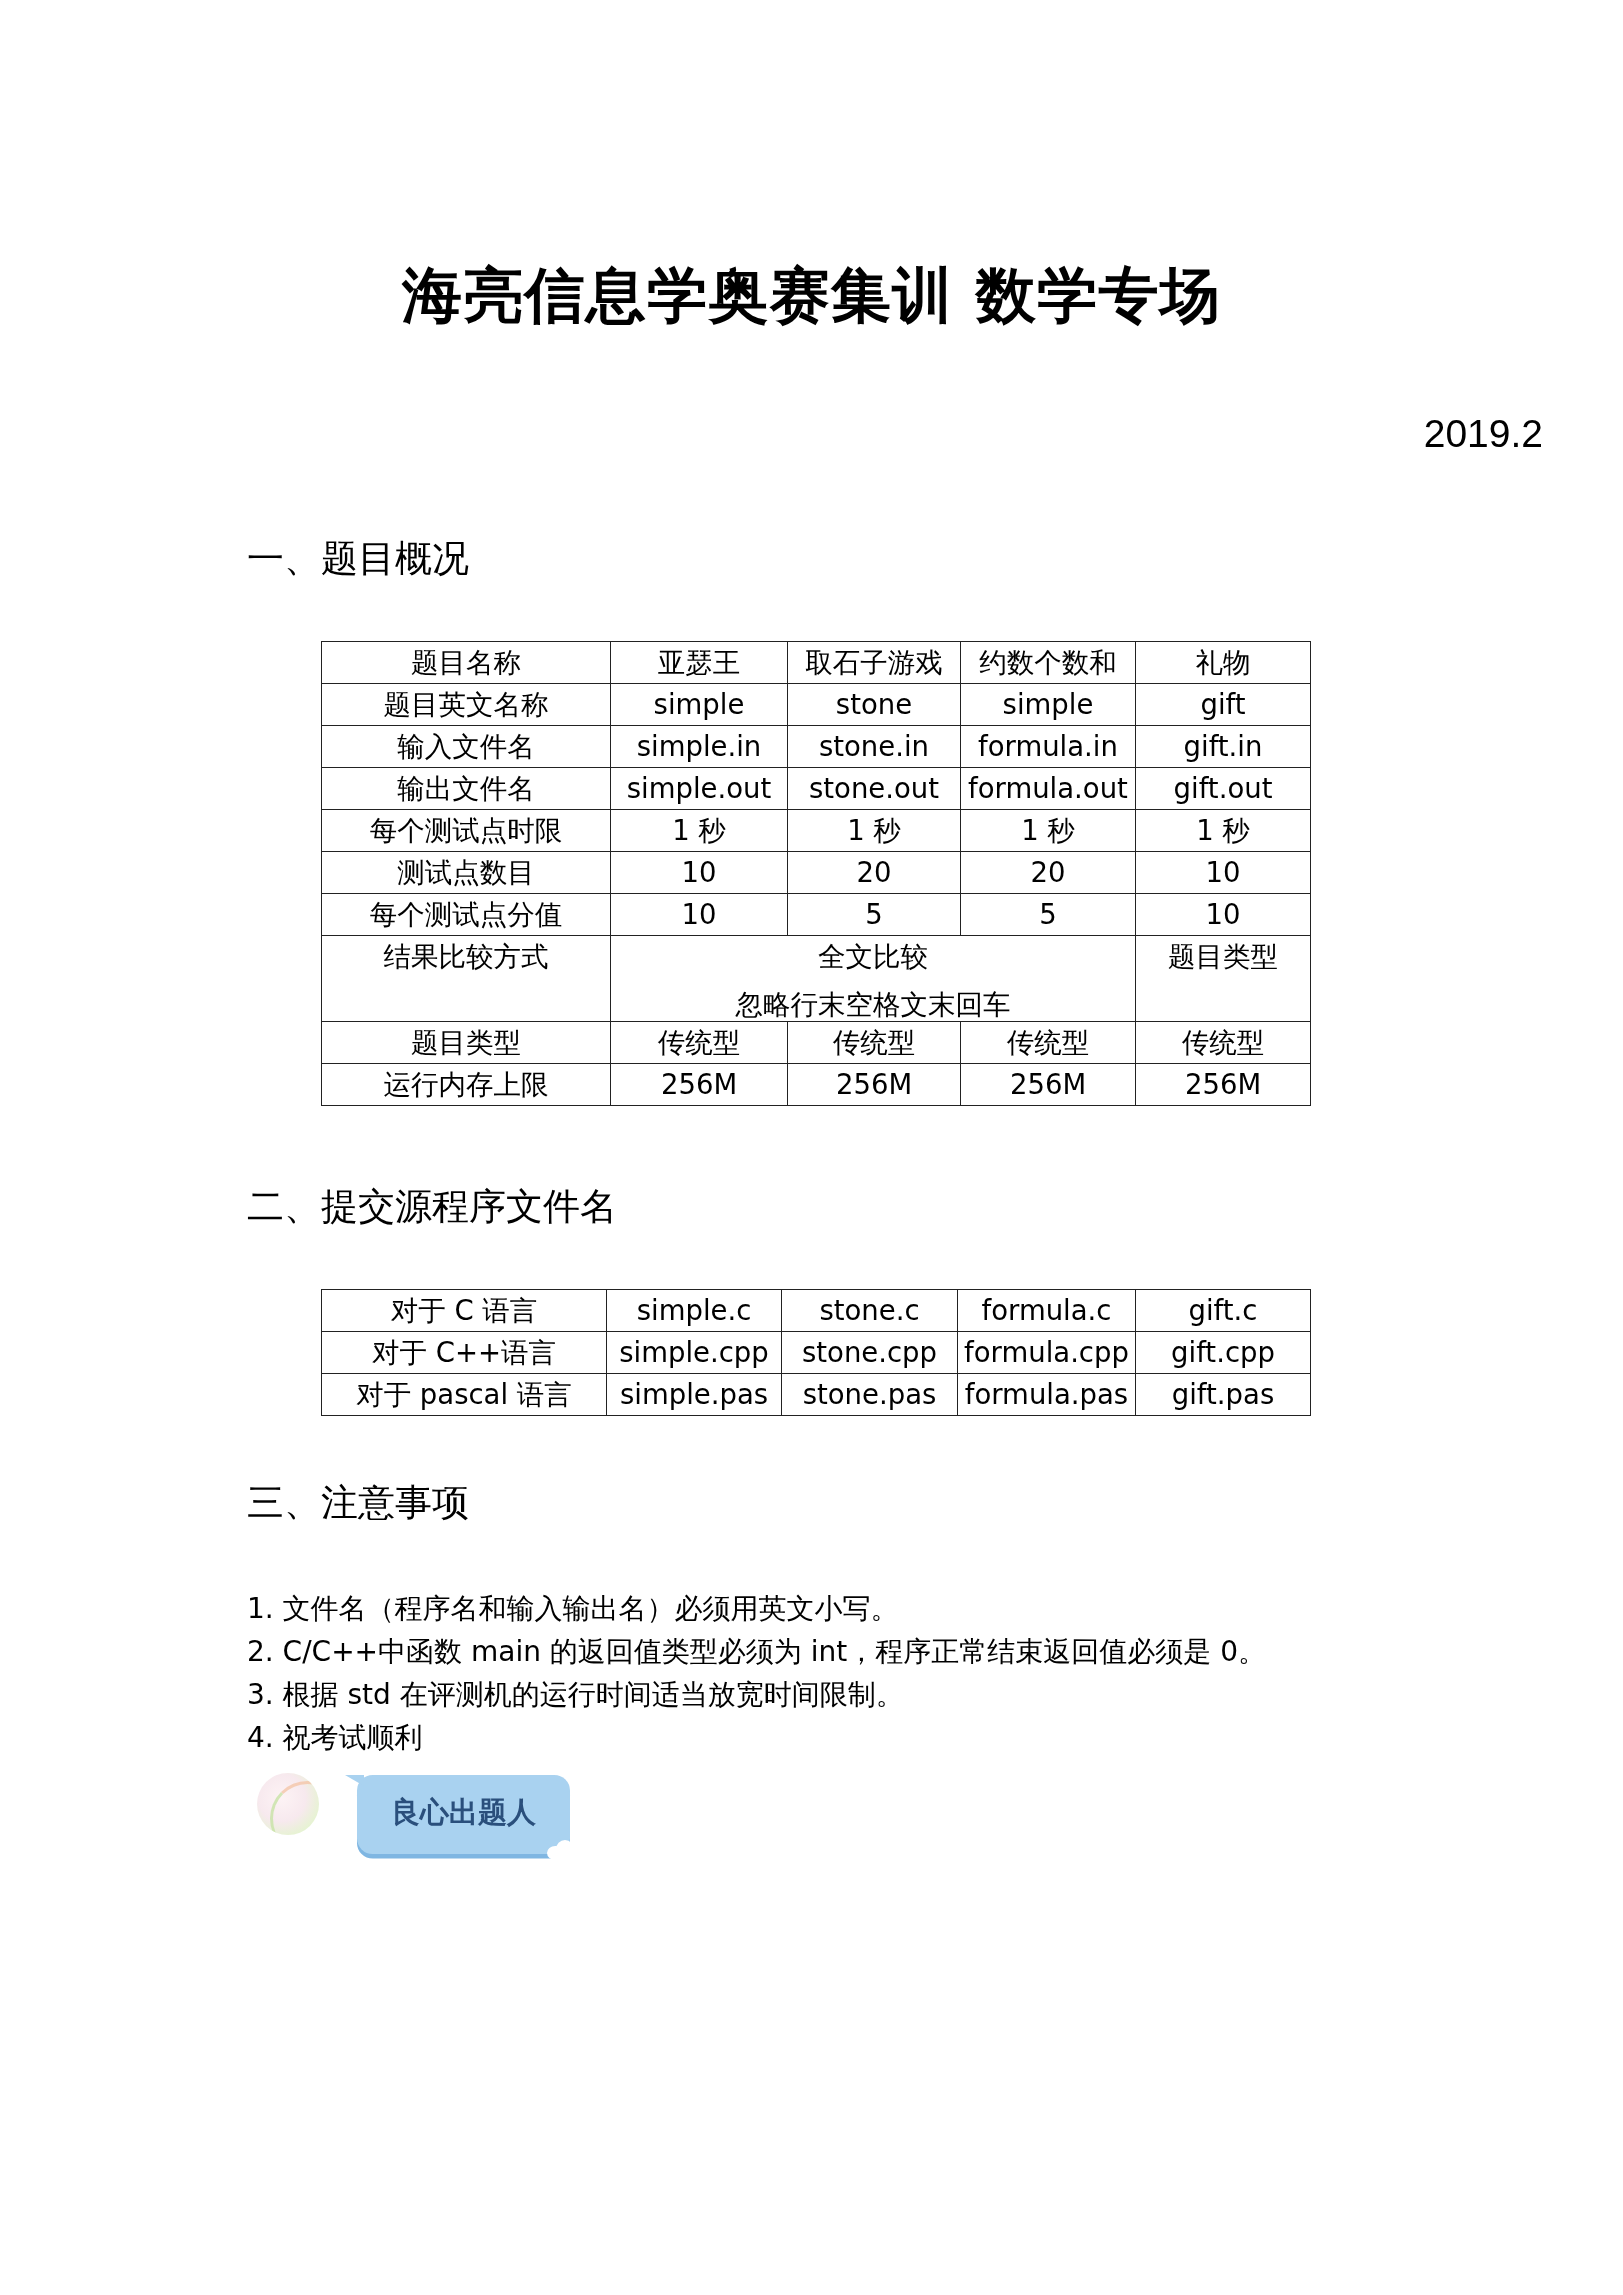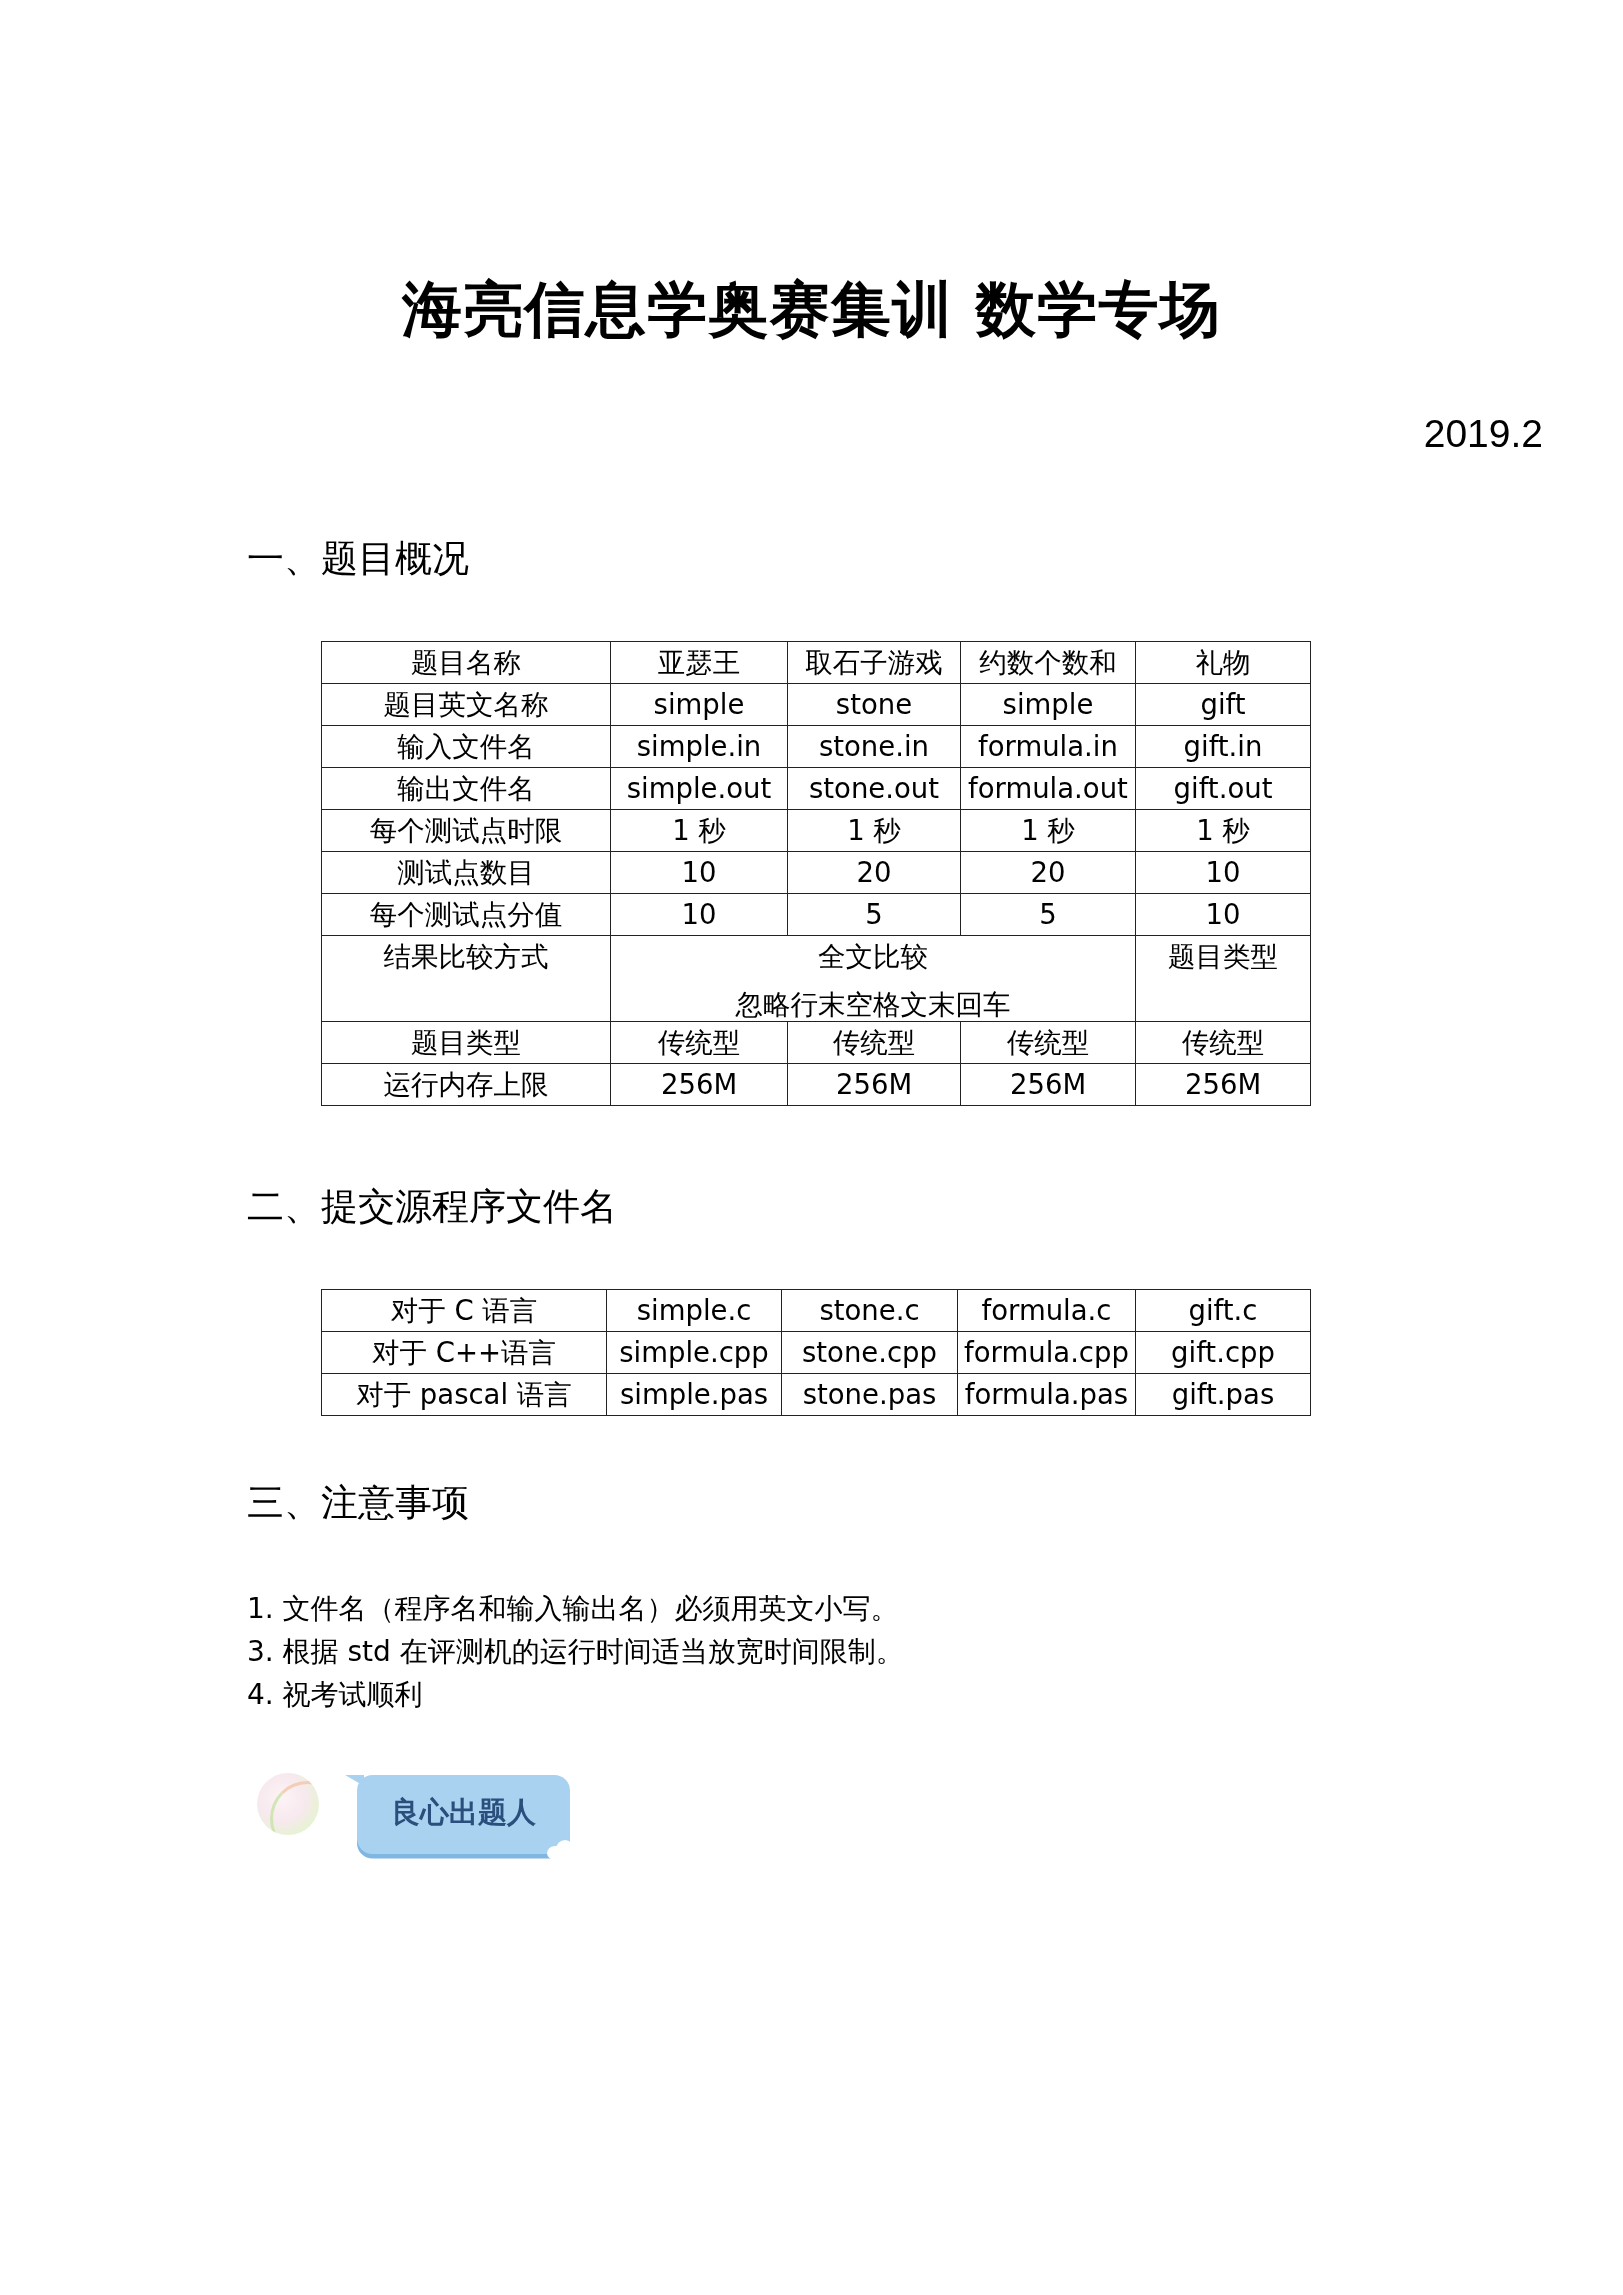--- a/index.html
+++ b/index.html
@@ -1,18 +1,18 @@
 <!DOCTYPE html>
 <html style="font-size:10.5px"><head>
 <meta charset="utf-8">
 <style>
   html, body { margin: 0; padding: 0; background: #ffffff; }
   body { width: 1623px; height: 2295px; position: relative; overflow: hidden;
          font-family: "DejaVu Sans", "Liberation Sans", sans-serif; color: #000; }
-  .title { position: absolute; left: 0; width: 1623px; top: 273px; text-align: center;
+  .title { position: absolute; left: 0; width: 1623px; top: 259px; text-align: center;
            font-size: 60px; font-weight: bold; letter-spacing: 1.3px; line-height: 72px; }
   .date { position: absolute; left: 0; width: 1543px; top: 411px; text-align: right;
           font-size: 39px; line-height: 46px; font-family: "Liberation Sans", sans-serif; }
   .h { position: absolute; left: 247px; font-size: 37px; line-height: 43px; }
   table { position: absolute; border-collapse: collapse; table-layout: fixed; }
   td { border: 1.6px solid #222; text-align: center; font-size: 27.5px; height: 41px;
        padding: 0; line-height: 33px; vertical-align: middle; white-space: nowrap; }
   td.top { vertical-align: top; padding-top: 3.9px; }
   .t1 { left: 321px; top: 641px; width: 989px; }
   .t2 { left: 321px; top: 1289px; width: 989px; }
@@ -154,20 +154,21 @@
     <td>formula.pas</td>
     <td>gift.pas</td>
   </tr>
 </tbody>
   </table>
 
 <div class="h" style="top:1481px">三、注意事项</div>
 
 <div class="notes">
   <div>1.  文件名（程序名和输入输出名）必须用英文小写。</div>
+  <div>2. C/C++中函数 main 的返回值类型必须为 int，程序正常结束返回值必须是 0。</div>
   <div>3.  根据 std 在评测机的运行时间适当放宽时间限制。</div>
   <div>4.  祝考试顺利</div>
 </div>
 
 <div class="avatar">
     <div class="rainbow"></div>
   </div>
 <div class="bubble">
   <div class="txt">良心出题人</div>
   <div class="cloud">

